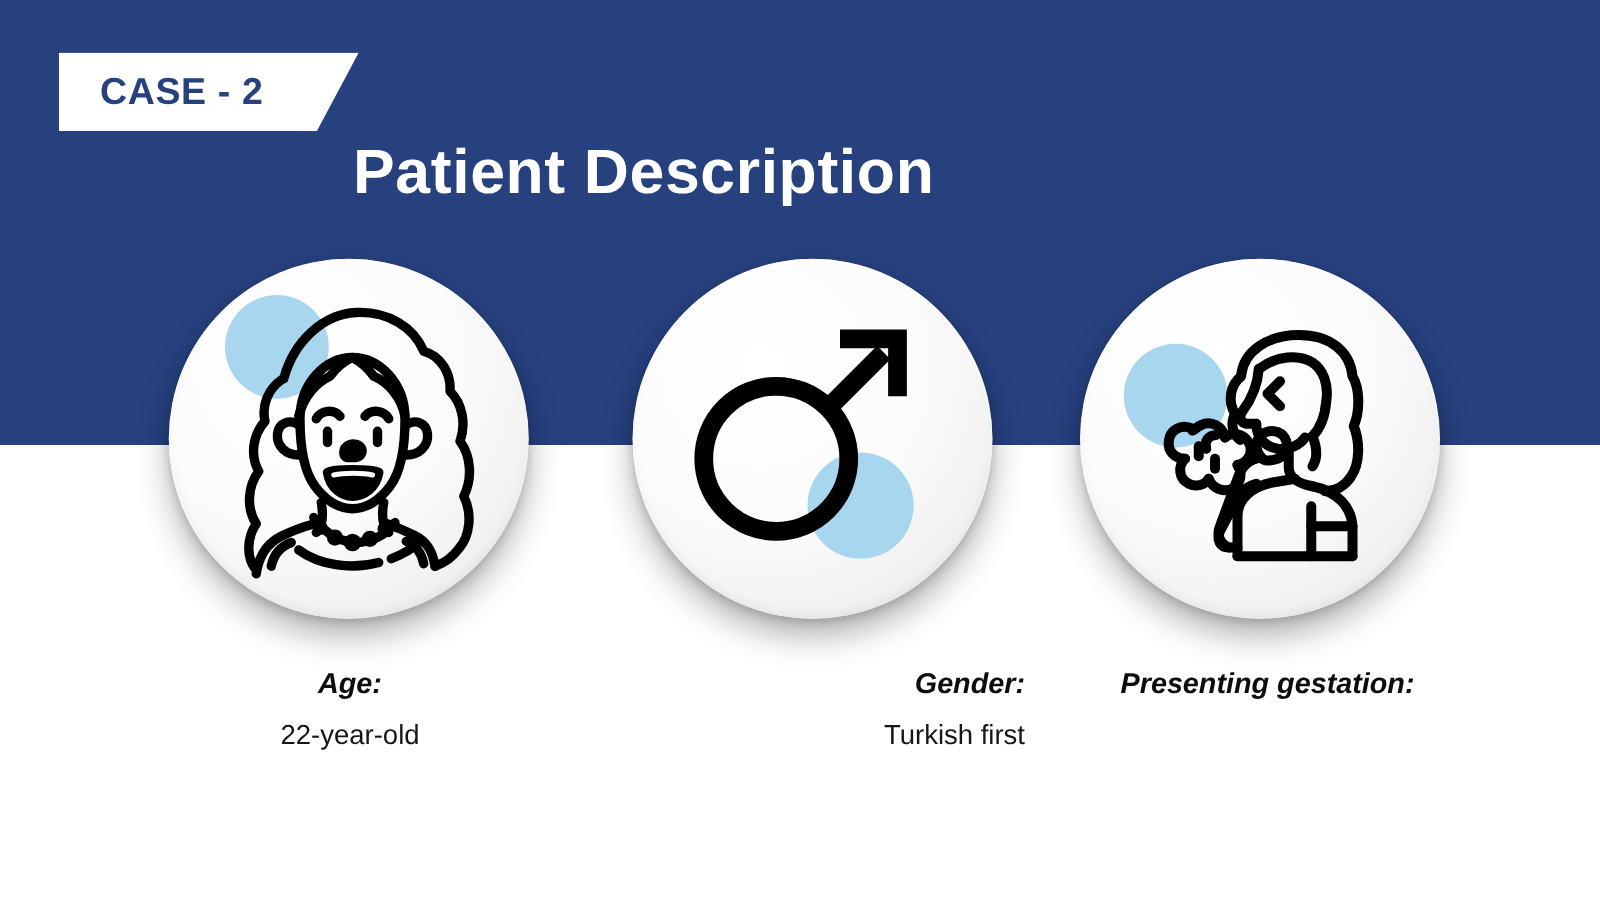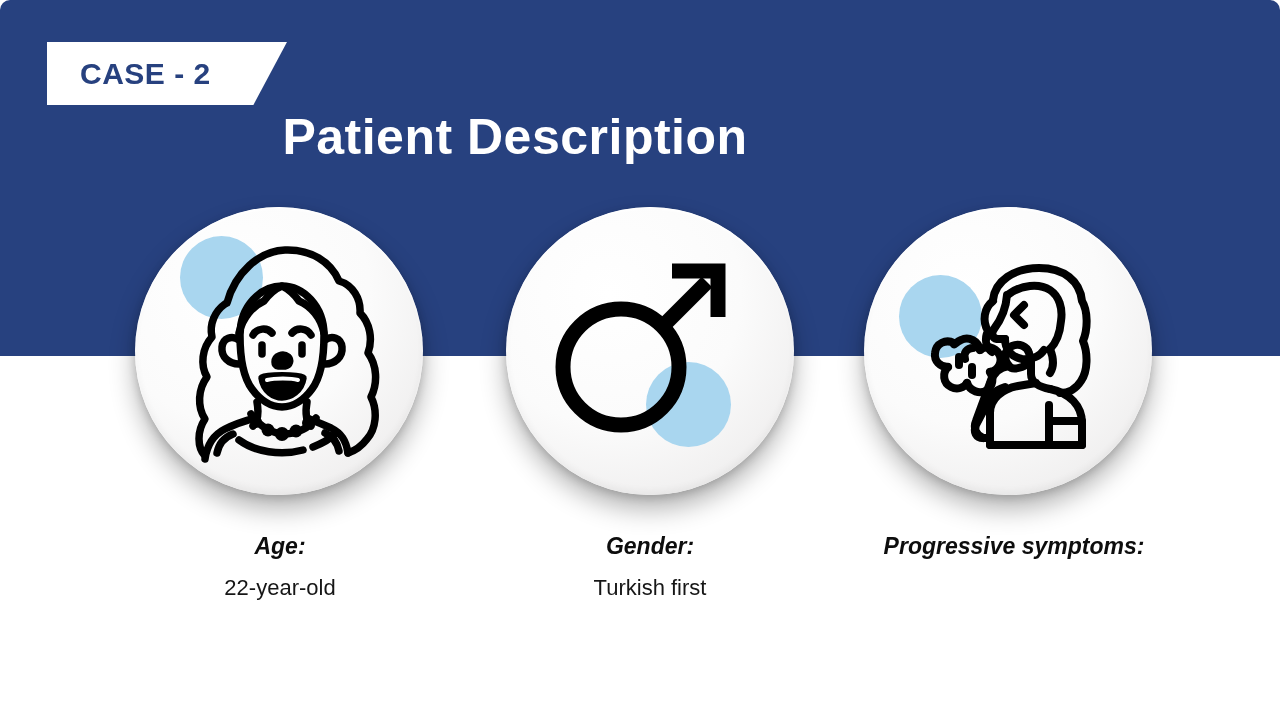--- a/index.html
+++ b/index.html
@@ -15,21 +15,20 @@
     position: relative;
   }
 
   #slide {
     position: absolute;
     inset: 0;
     width: 1280px;
     height: 720px;
     background: #ffffff;
     overflow: hidden;
-    border-radius: 10px;
   }
 
   
   .banner {
     position: absolute;
     left: 0;
     top: 0;
     width: 1280px;
     height: 356px;
     background: #27417f;
@@ -132,21 +131,21 @@
 
   
   .caption {
     position: absolute;
     width: 340px;
     text-align: center;
     color: #111111;
     font-family: "Liberation Sans", sans-serif;
   }
   .cap-1 { left: 110px; top: 532px; }
-  .cap-2 { left: 480px; top: 532px; }
+  .cap-2 { left: 480px; top: 532px; text-align: right; }
   .cap-3 { left: 840px; top: 532px; width: 348px; }
 
   .cap-head {
     font-size: 23px;
     font-weight: bold;
     line-height: 28px;
     color: #0d0d0d;
     font-style: italic;
   }
   .cap-body {
@@ -298,16 +297,16 @@
     <div class="cap-head">Age:</div>
     <div class="cap-body">22-year-old</div>
   </div>
 
   <div class="caption cap-2">
     <div class="cap-head">Gender:</div>
     <div class="cap-body">Turkish first</div>
   </div>
 
   <div class="caption cap-3">
-    <div class="cap-head">Progressive symptoms:</div>
+    <div class="cap-head">Presenting gestation:</div>
   </div>
 
 </div>
 
 </body></html>

